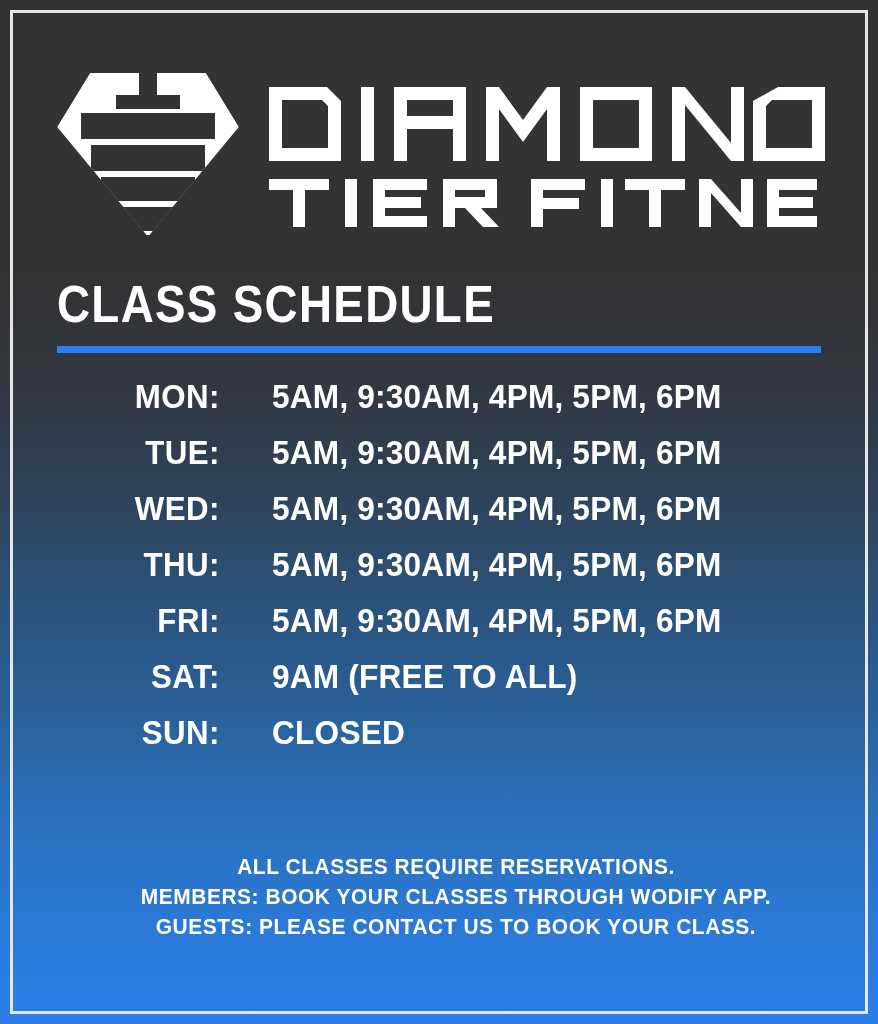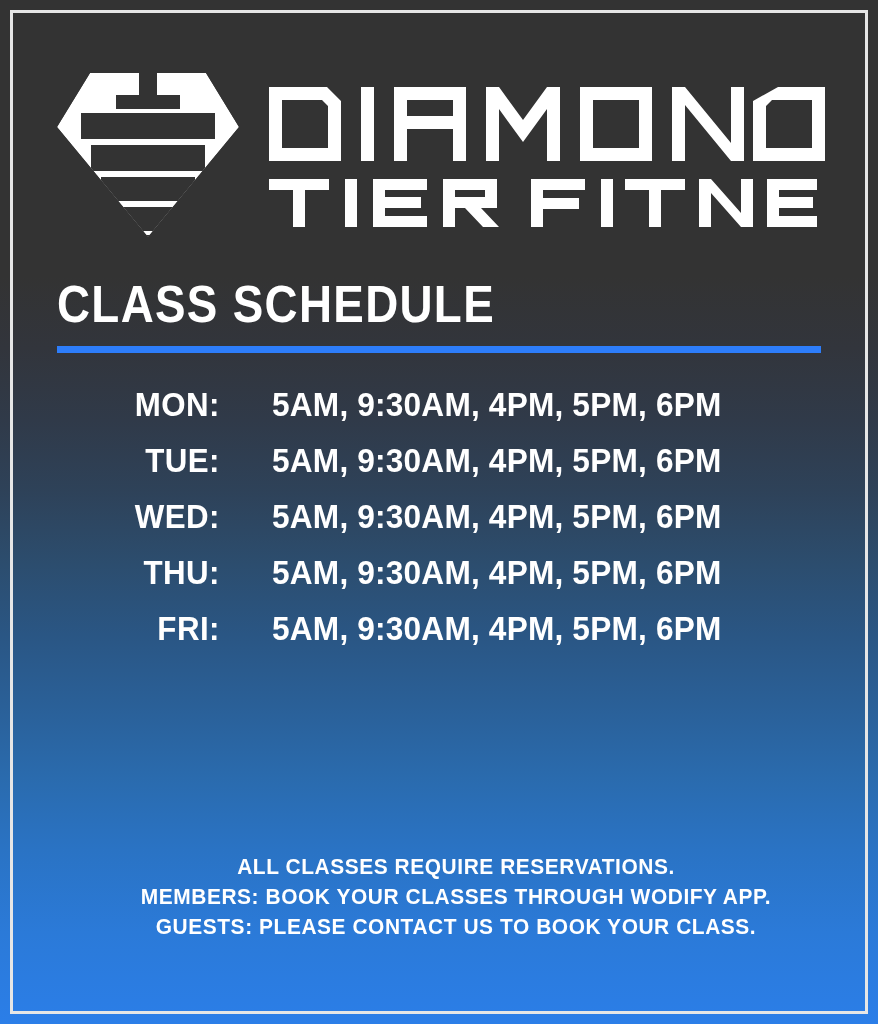--- a/index.html
+++ b/index.html
@@ -73,21 +73,21 @@
   #title-rule {
     position:absolute;
     left:57px; top:346px;
     width:764px; height:7px;
     background:#2d7dfa;
   }
 
   
   #schedule {
     position:absolute;
-    left:0; top:376px;
+    left:0; top:368px;
     width:878px;
   }
   .sched-row {
     display:flex;
     align-items:baseline;
     height:56px;
   }
   .sched-day {
     width:220px;
     text-align:right;
@@ -235,20 +235,28 @@
         <div class="sched-times">5AM, 9:30AM, 4PM, 5PM, 6PM</div>
       </div>
       <div class="sched-row">
         <div class="sched-day">THU:</div>
         <div class="sched-times">5AM, 9:30AM, 4PM, 5PM, 6PM</div>
       </div>
       <div class="sched-row">
         <div class="sched-day">FRI:</div>
         <div class="sched-times">5AM, 9:30AM, 4PM, 5PM, 6PM</div>
       </div>
+      <div class="sched-row">
+        <div class="sched-day">SAT:</div>
+        <div class="sched-times">9AM (FREE TO ALL)</div>
+      </div>
+      <div class="sched-row">
+        <div class="sched-day">SUN:</div>
+        <div class="sched-times">CLOSED</div>
+      </div>
     </div>
 
   <div id="footer-note">
     <div class="footer-line">ALL CLASSES REQUIRE RESERVATIONS.</div>
     <div class="footer-line">MEMBERS: BOOK YOUR CLASSES THROUGH WODIFY APP.</div>
     <div class="footer-line">GUESTS: PLEASE CONTACT US TO BOOK YOUR CLASS.</div>
   </div>
 
 </div>
 

